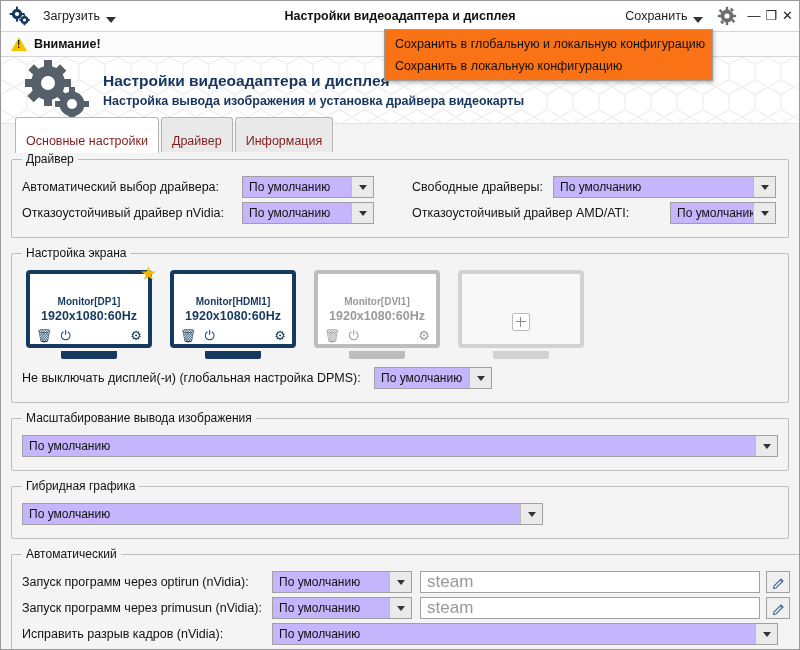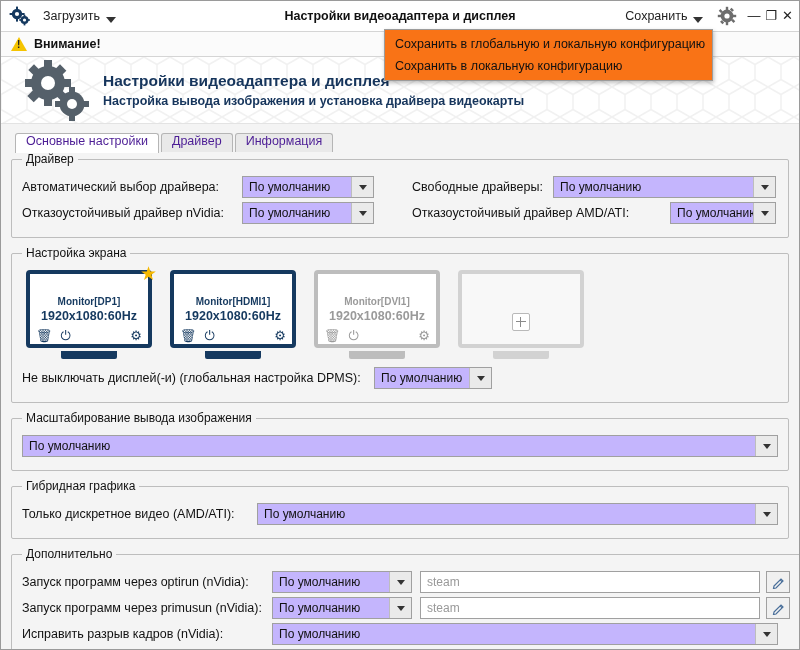--- a/index.html
+++ b/index.html
@@ -184,24 +184,24 @@
     padding: 4px 0 0 14px;
     background: #f4f4f4;
     height: 24px;
     position: relative;
     z-index: 2;
   }
   .tab {
     border: 1px solid #b5b5b5;
     border-bottom: none;
     background: #e9e9e9;
-    padding: 0 10px 4px 10px;
+    padding: 16px 10px 4px 10px;
     font-size: 12.5px;
     border-radius: 3px 3px 0 0;
-    color: #4c1d95;
+    color: #7f1d1d;
   }
   .tab.active {
     background: #ffffff;
     font-weight: normal;
     position: relative;
     top: 1px;
     padding-bottom: 5px;
   }
 
   
@@ -264,21 +264,21 @@
     border-top: 5px solid #333;
     display: block;
   }
   .txtbox {
     height: 22px;
     background: #fff;
     border: 1px solid #a0a0a0;
     display: flex;
     align-items: center;
     padding-left: 6px;
-    font-size: 12px;
+    font-size: 17px;
     color: #999;
     box-sizing: border-box;
   }
   .editbtn {
     width: 24px; height: 22px;
     border: 1px solid #a0a0a0;
     background: #f0f0f0;
     display: flex;
     align-items: center;
     justify-content: center;
@@ -603,32 +603,31 @@
           <div class="arrow">
               <i></i>
             </div>
         </div>
       </div>
     </fieldset>
 
     <fieldset>
       <legend>Гибридная графика</legend>
       <div class="row">
-        <div class="lbl" style="width:235px">Только дискретное видео (AMD/ATI):</div>
         <div class="combo" style="width:521px">
           <div class="val">По умолчанию</div>
           <div class="arrow">
               <i></i>
             </div>
         </div>
       </div>
     </fieldset>
 
     <fieldset>
-      <legend>Дополнительно</legend>
+      <legend>Автоматический</legend>
 
       <div class="row">
         <div class="lbl" style="width:250px">Запуск программ через optirun (nVidia):</div>
         <div class="combo" style="width:140px">
           <div class="val">По умолчанию</div>
           <div class="arrow">
               <i></i>
             </div>
         </div>
         <div class="txtbox" style="width:340px; margin-left:8px">

